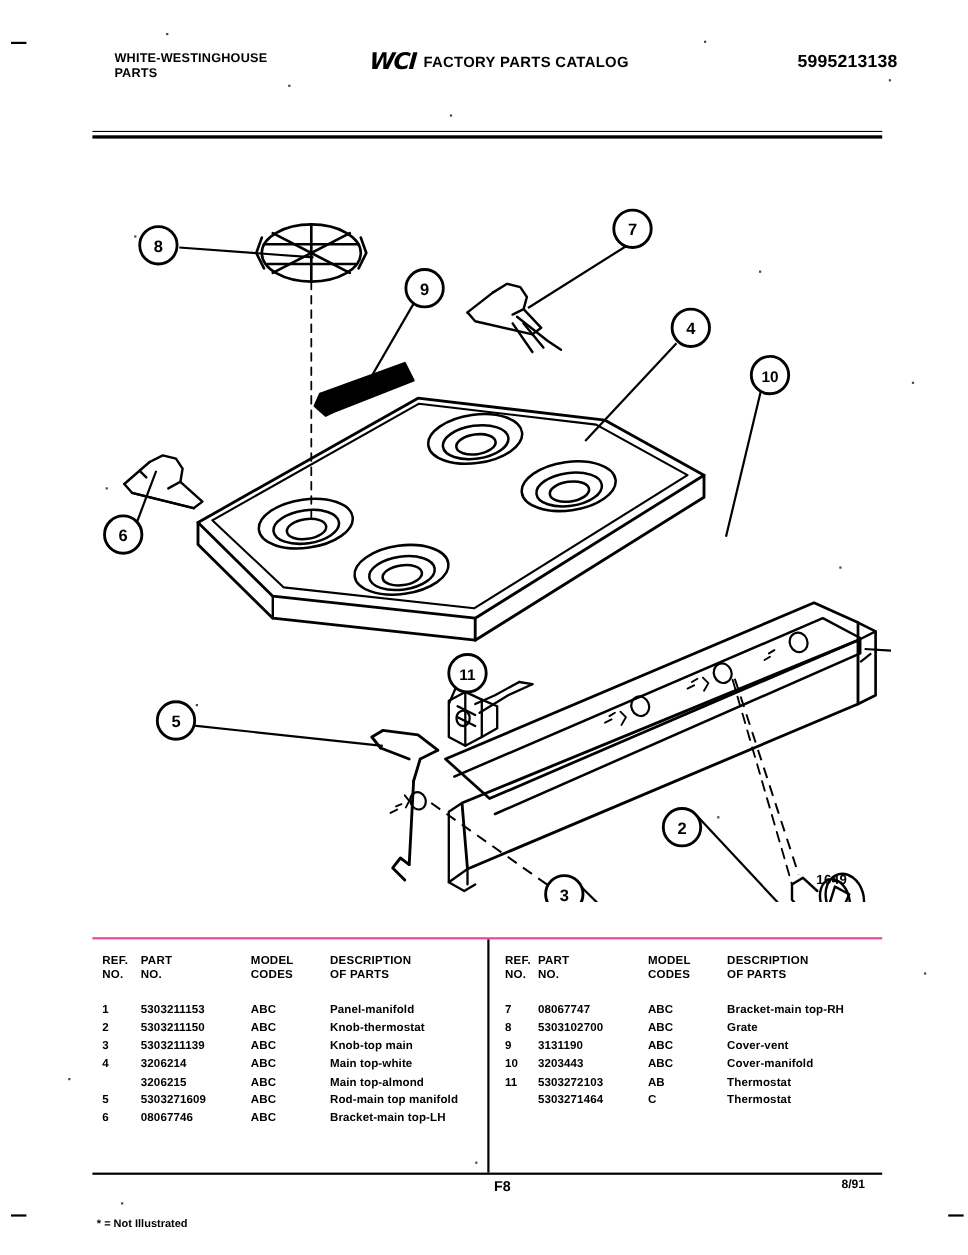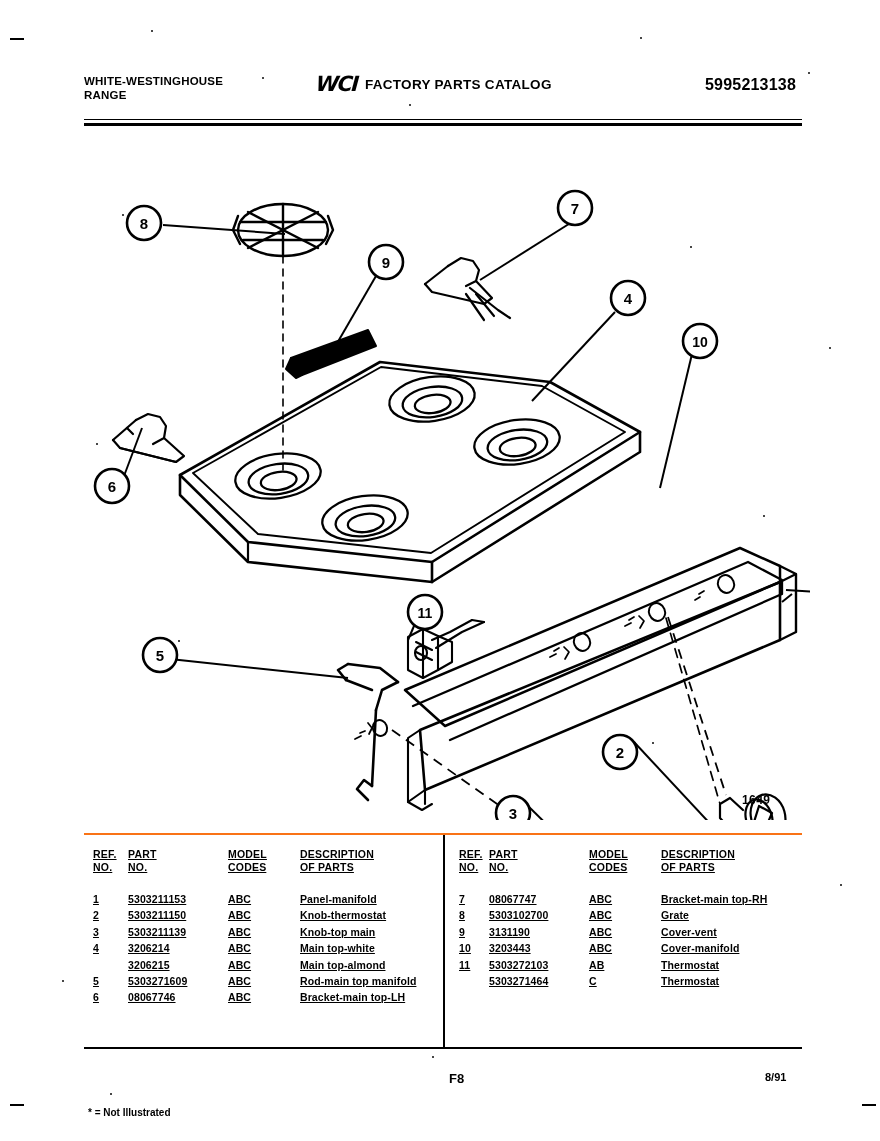--- a/index.html
+++ b/index.html
@@ -23,25 +23,24 @@
     background: #fff;
   }
   .corner-tick {
     position: absolute;
     background: #000;
   }
 
   
   #header {
     position: absolute;
-    left: 84px;
+    left: 104px;
     top: 46px;
     width: 712px;
     height: 48px;
-    margin-top: 28px;
   }
   #brand {
     position: absolute;
     left: 0;
     top: 0;
     font-size: 11.5px;
     font-weight: bold;
     letter-spacing: 0.2px;
     line-height: 14px;
   }
@@ -122,27 +121,26 @@
     font-size: 12px;
     font-weight: bold;
     letter-spacing: 0.4px;
     text-align: right;
   }
 
   
   #parts-table {
     position: absolute;
     left: 84px;
-    top: 833px;
+    top: 852px;
     width: 718px;
     height: 212px;
-    border-top: 2px solid #f97316;
+    border-top: 2px solid #ec4899;
     border-bottom: 2px solid #000;
     display: flex;
-    text-decoration: underline;
   }
   .table-col {
     width: 50%;
     position: relative;
     box-sizing: border-box;
     padding-top: 13px;
   }
   .table-col.right { border-left: 2px solid #000; }
   .col-head {
     display: flex;
@@ -207,21 +205,21 @@
 
 <div id="page">
 
   <div class="corner-tick" style="left:10px;  top:38px;  width:14px; height:2px;"></div>
   <div class="corner-tick" style="left:10px; top:1104px; width:14px; height:2px;"></div>
   <div class="corner-tick" style="left:862px; top:1104px; width:14px; height:2px;"></div>
 
   <div id="header">
     <div id="brand">
       <span>WHITE-WESTINGHOUSE</span>
-      <span class="l2">RANGE</span>
+      <span class="l2">PARTS</span>
     </div>
 
     <div id="wci-block">
       <span id="wci-logo">WCI</span>
       <span id="catalog-title">FACTORY PARTS CATALOG</span>
     </div>
 
     <div id="catalog-number">5995213138</div>
   </div>
 

